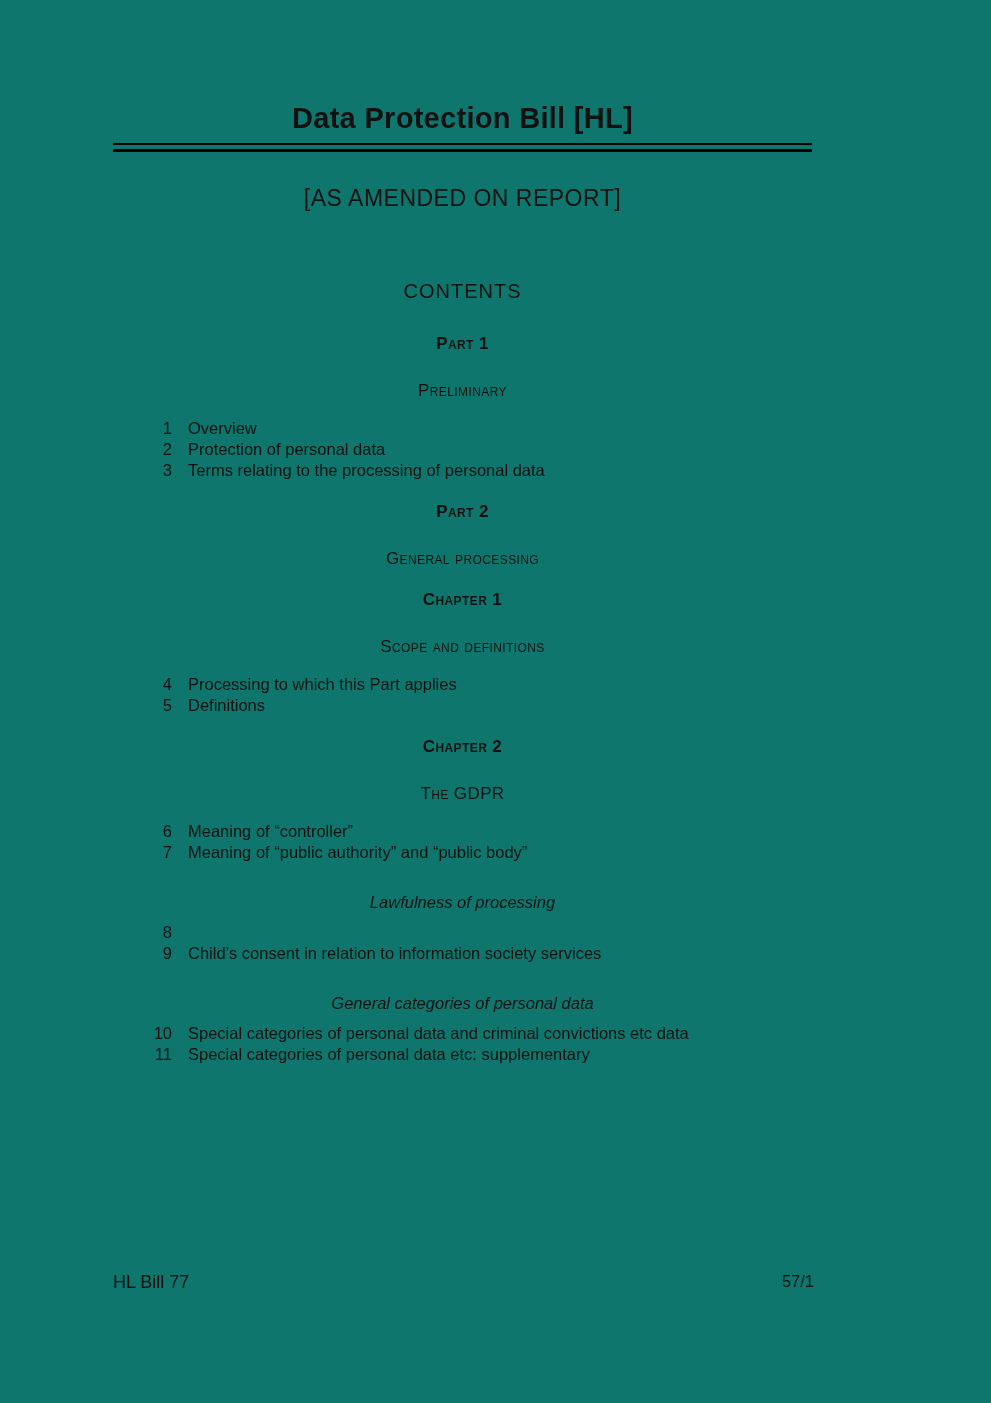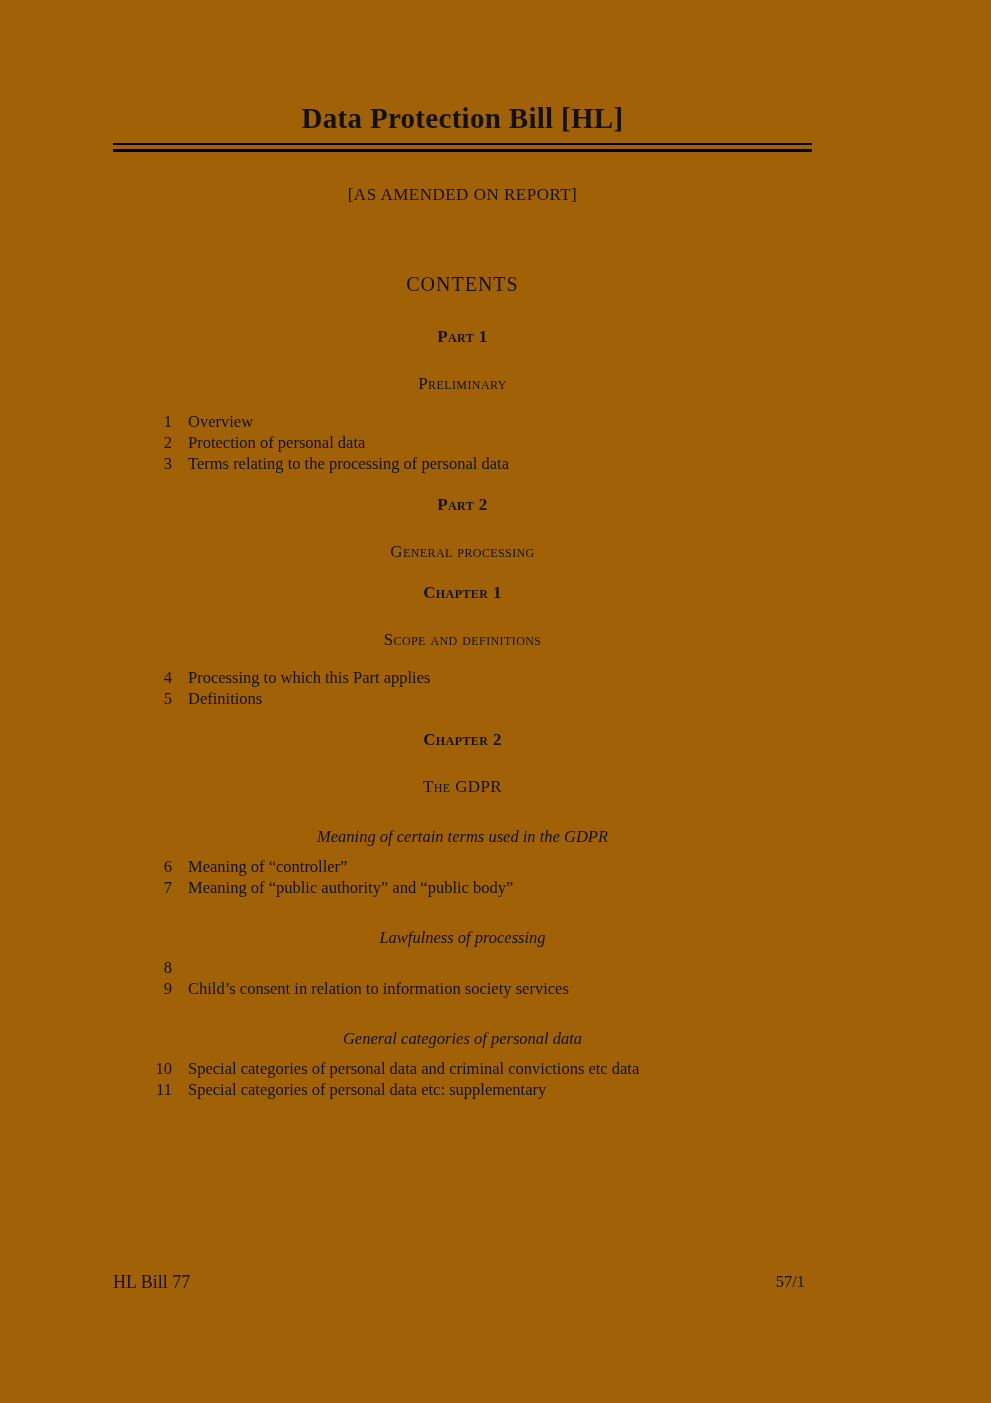--- a/index.html
+++ b/index.html
@@ -1,22 +1,22 @@
 <!DOCTYPE html>
 <html><head>
 <meta charset="utf-8">
 <style>
   html, body { margin: 0; padding: 0; background: #ffffff; }
   .page {
     position: relative;
     width: 991px;
     height: 1403px;
-    background: #a16207;
+    background: #0f766e;
     color: #111111;
-    font-family: Liberation Serif, serif;
+    font-family: Liberation Sans, sans-serif;
     overflow: hidden;
   }
   .content {
     position: absolute;
     left: 113px;
     top: 0;
     width: 699px;
   }
   .doc-title {
     margin-top: 100px;
@@ -29,21 +29,21 @@
   .title-rule {
     margin-top: 7px;
     height: 4px;
     border-top: 2px solid #000;
     border-bottom: 3px solid #000;
     width: 100%;
   }
   .subtitle {
     margin-top: 33px;
     text-align: center;
-    font-size: 17px;
+    font-size: 23px;
     letter-spacing: 0.5px;
   }
   .contents-heading {
     margin-top: 64px;
     margin-bottom: 27px;
     text-align: center;
     font-size: 20px;
     letter-spacing: 1px;
     line-height: 30px;
   }
@@ -89,21 +89,21 @@
     text-align: left;
   }
   .footer-left {
     position: absolute;
     left: 113px;
     top: 1272px;
     font-size: 18px;
   }
   .footer-right {
     position: absolute;
-    right: 186px;
+    right: 177px;
     top: 1272px;
     font-size: 16.5px;
   }
 </style>
 </head>
 <body>
 
 <div class="page">
   <div class="content">
     <div class="doc-title">Data Protection Bill [HL]</div>
@@ -136,21 +136,20 @@
             <span class="clause-num">4</span>
             <span class="clause-text">Processing to which this Part applies</span>
           </div>
           <div class="toc-row">
             <span class="clause-num">5</span>
             <span class="clause-text">Definitions</span>
           </div>
         </div>
         <div class="block-chapter">Chapter 2</div>
         <div class="block-subhead">The GDPR</div>
-        <div class="block-crosshead">Meaning of certain terms used in the GDPR</div>
         <div class="block-items">
           <div class="toc-row">
             <span class="clause-num">6</span>
             <span class="clause-text">Meaning of “controller”</span>
           </div>
           <div class="toc-row">
             <span class="clause-num">7</span>
             <span class="clause-text">Meaning of “public authority” and “public body”</span>
           </div>
         </div>

